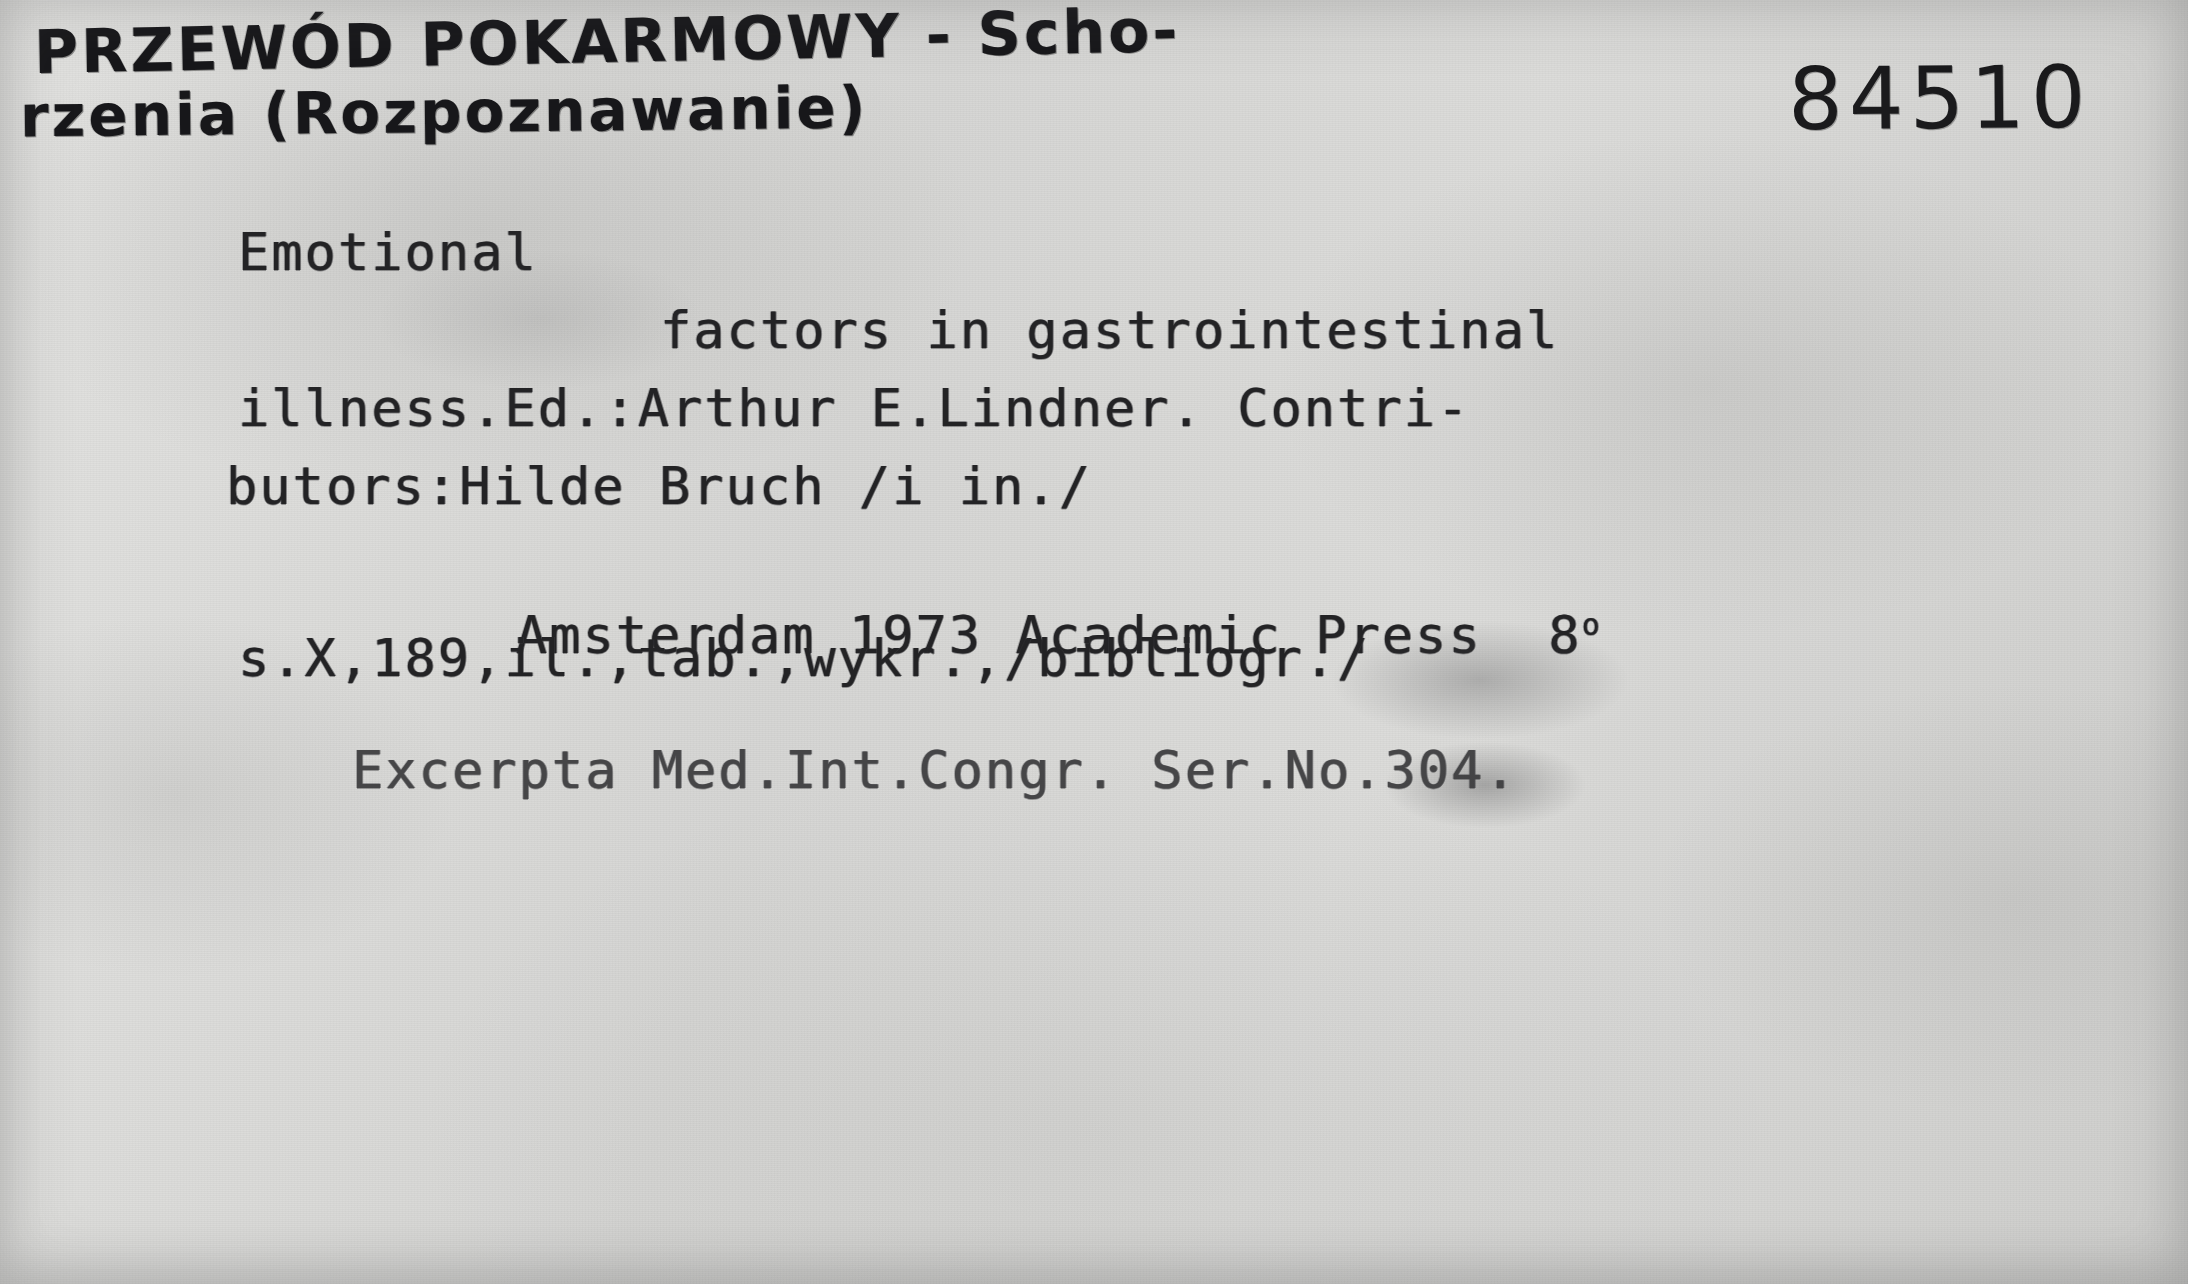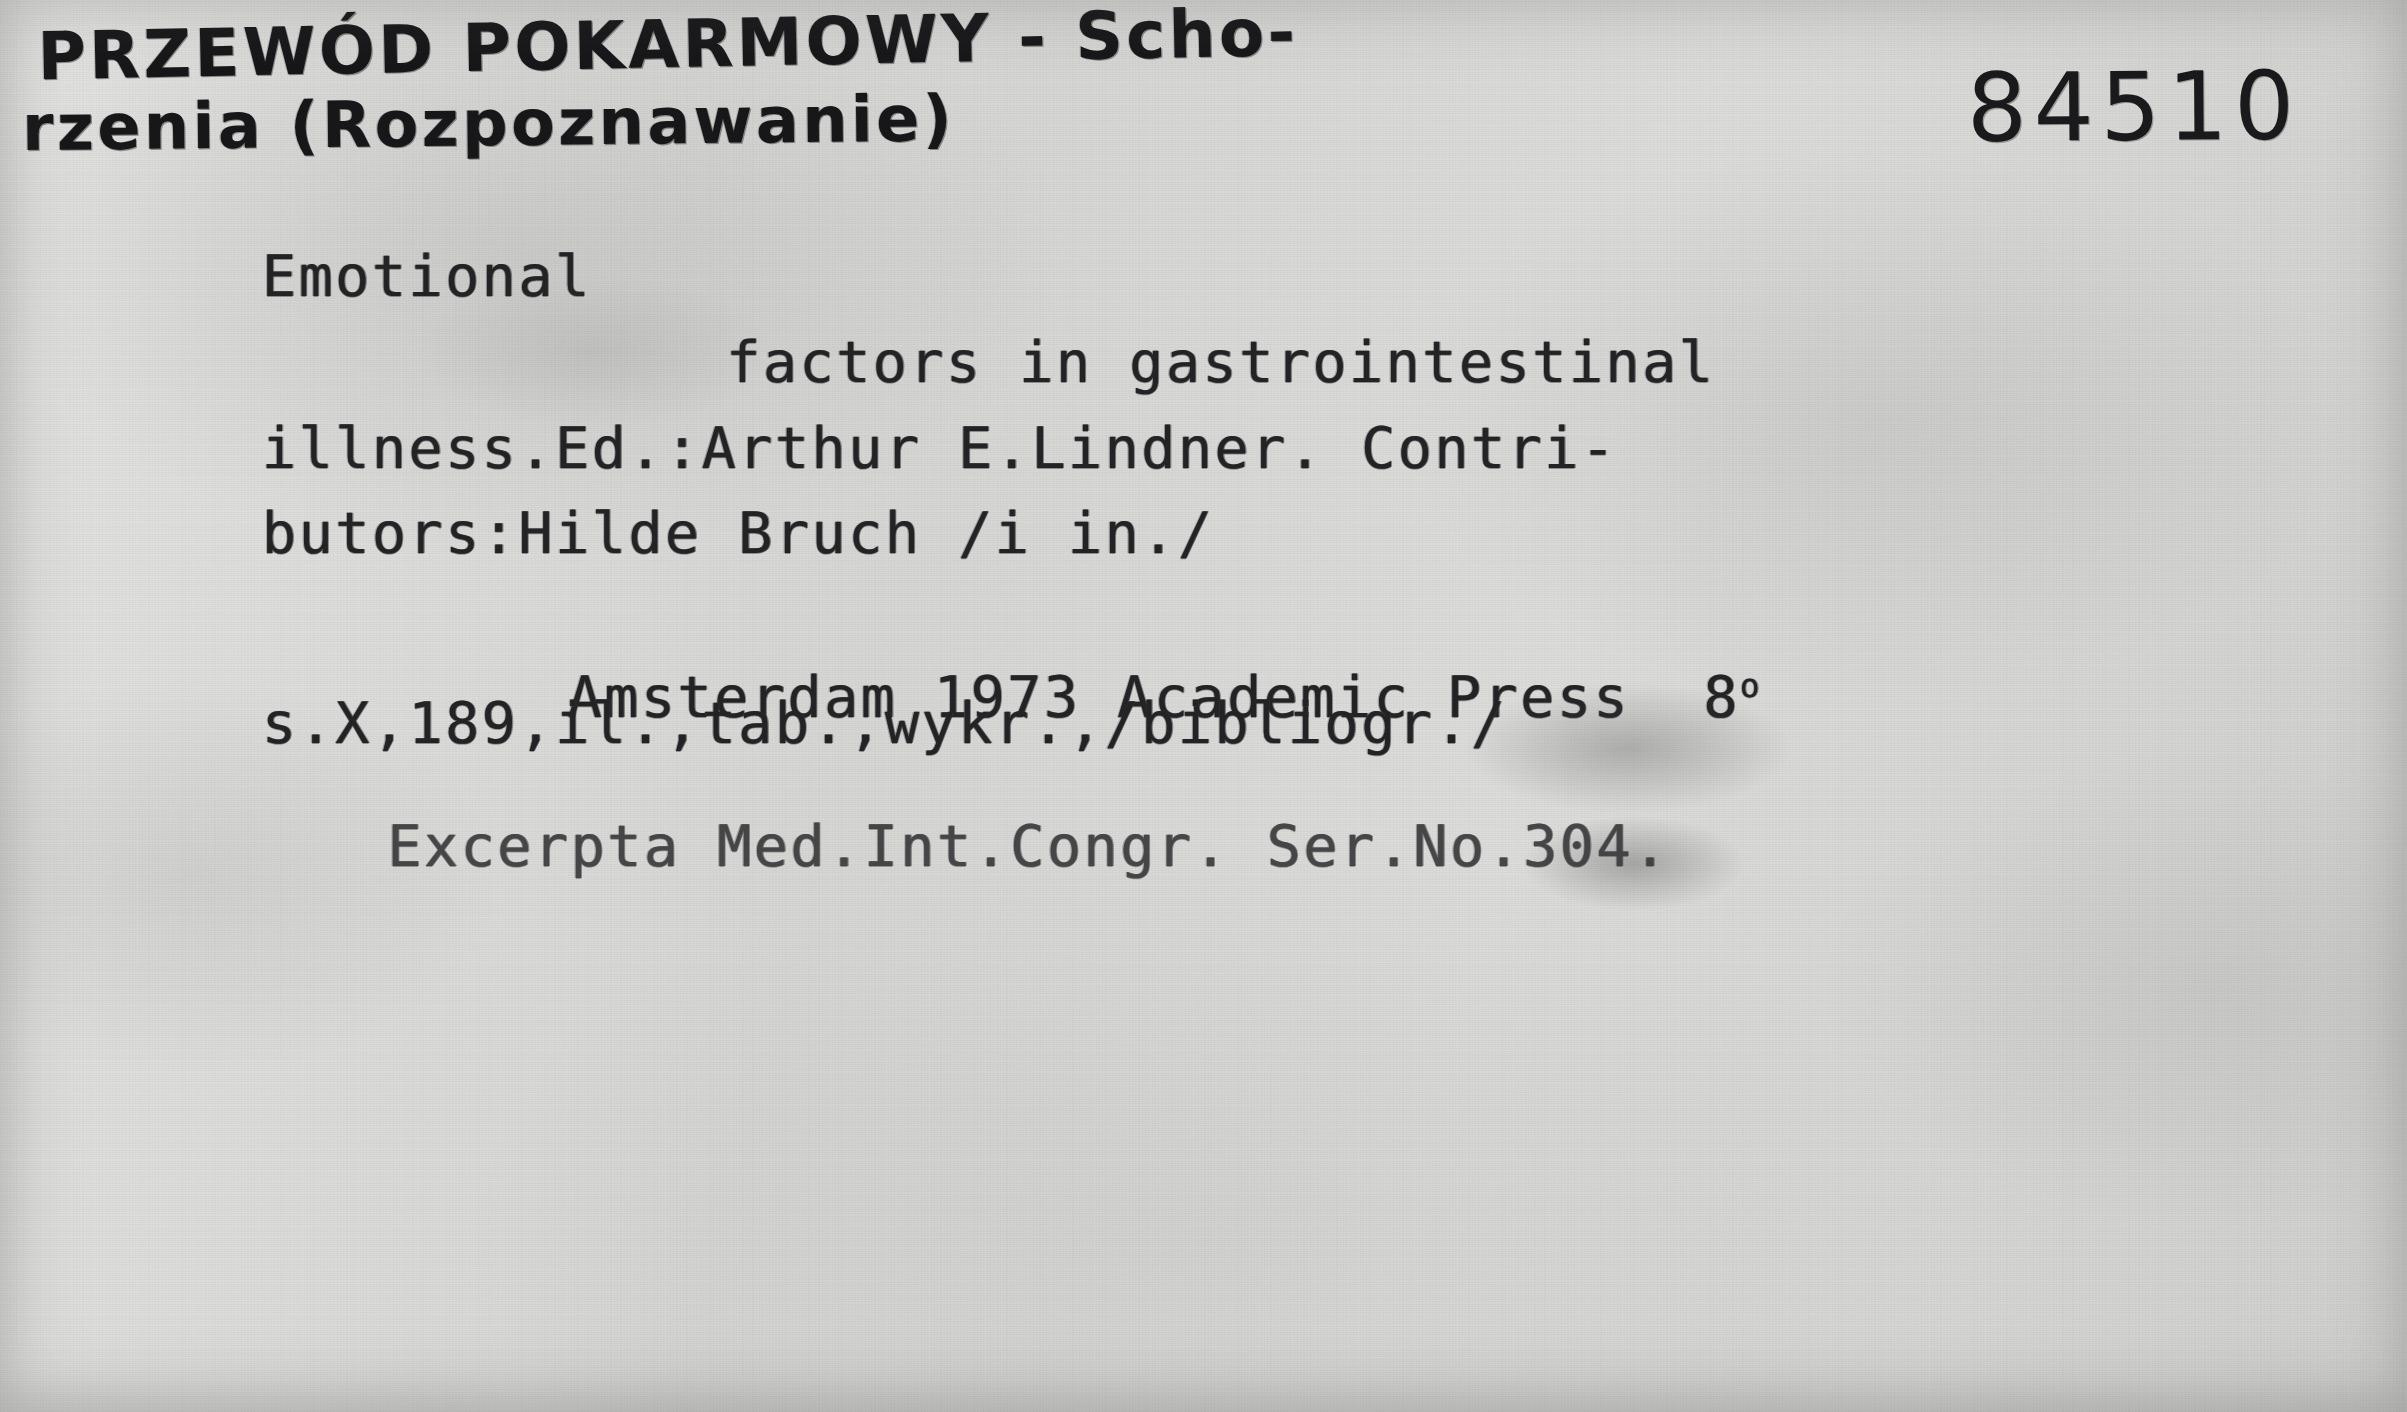--- a/index.html
+++ b/index.html
@@ -92,21 +92,21 @@
     text-shadow:
        1px 0px 0 rgba(55,55,58,0.55),
       -1px 0px 0 rgba(55,55,58,0.35),
        0px 1px 0 rgba(55,55,58,0.45);
   }
   .typed.faint { color: #3a3a3c; opacity: 0.92; }
 
   #typed-1 { left: 238px; top: 222px; }
   #typed-2 { left: 660px; top: 300px; }
   #typed-3 { left: 238px; top: 378px; }
-  #typed-4 { left: 238px; top: 456px; }
+  #typed-4 { left: 226px; top: 456px; }
   #typed-5 { left: 316px; top: 545px; }
   #typed-6 { left: 238px; top: 628px; }
   #typed-7 { left: 352px; top: 740px; }
 
   .sup {
     font-size: 30px;
     vertical-align: super;
     letter-spacing: 0;
   }
 

